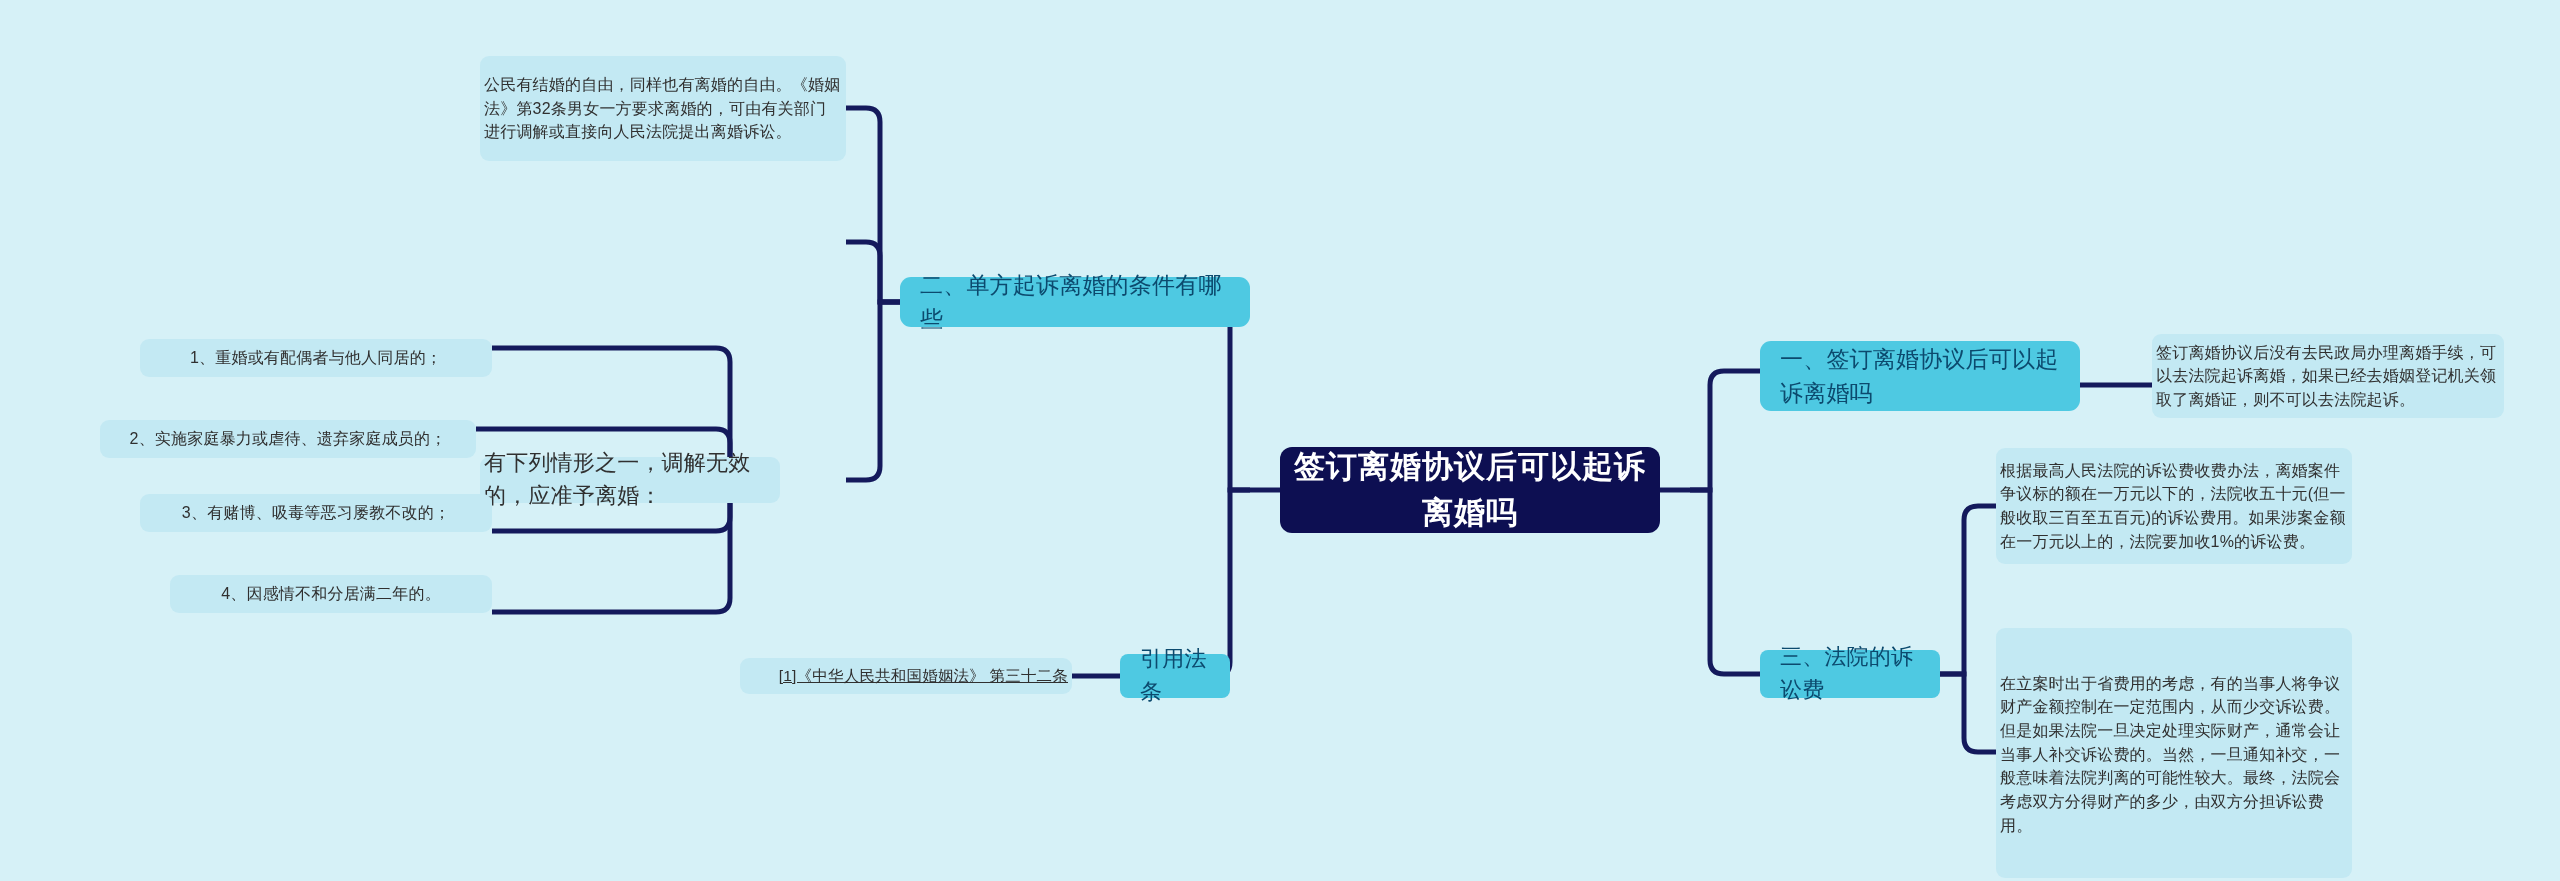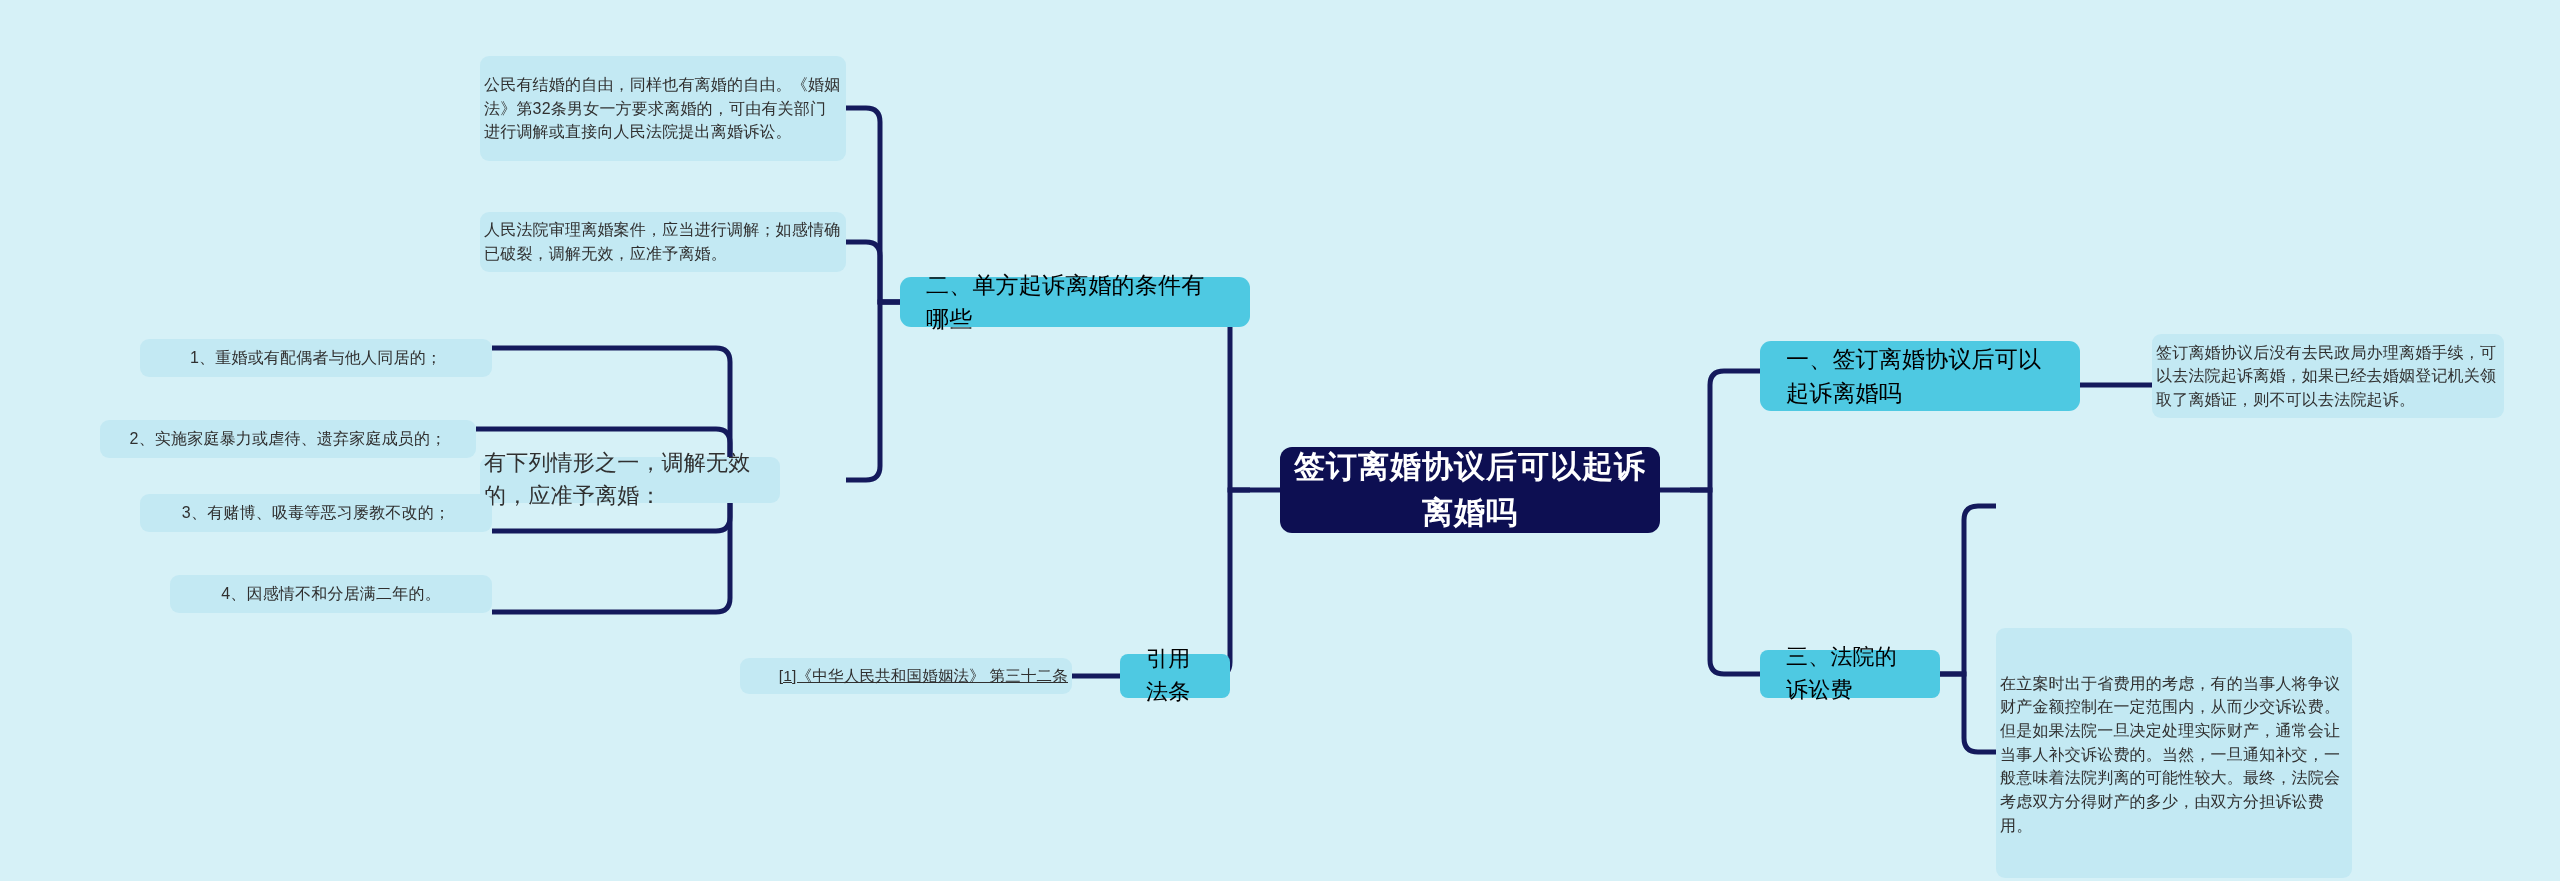--- a/index.html
+++ b/index.html
@@ -39,22 +39,22 @@
     font-weight:600;
     letter-spacing:1px;
     padding:10px 8px;
   }
 
   
   .branch{
     background:#4ec9e2;
     border-radius:11px;
     font-size:23px;
-    padding:8px 26px;
-    color:#000000;
+    padding:8px 20px;
+    color:#0c4a6e;
   }
 
   
   .leaf{
     background:#c3e9f3;
     border-radius:9px;
     font-size:16px;
     padding:9px 4px;
     color:#303030;
   }
@@ -106,36 +106,36 @@
   </div>
 
   <div class="node leaf" style="left:2152px;top:334px;width:352px;height:84px;align-items:center;">
     <span>签订离婚协议后没有去民政局办理离婚手续，可以去法院起诉离婚，如果已经去婚姻登记机关领取了离婚证，则不可以去法院起诉。</span>
   </div>
 
   <div class="node branch small" style="left:1760px;top:650px;width:180px;height:48px;">
     <span>三、法院的诉讼费</span>
   </div>
 
+  <div class="node leaf" style="left:1996px;top:448px;width:356px;height:116px;align-items:center;">
+    <span>根据最高人民法院的诉讼费收费办法，离婚案件争议标的额在一万元以下的，法院收五十元(但一般收取三百至五百元)的诉讼费用。如果涉案金额在一万元以上的，法院要加收1%的诉讼费。</span>
+  </div>
 
   <div class="node leaf" style="left:1996px;top:628px;width:356px;height:250px;align-items:center;padding-top:12px;">
     <span>在立案时出于省费用的考虑，有的当事人将争议财产金额控制在一定范围内，从而少交诉讼费。但是如果法院一旦决定处理实际财产，通常会让当事人补交诉讼费的。当然，一旦通知补交，一般意味着法院判离的可能性较大。最终，法院会考虑双方分得财产的多少，由双方分担诉讼费用。</span>
   </div>
 
   <div class="node branch" style="left:900px;top:277px;width:350px;height:50px;">
     <span>二、单方起诉离婚的条件有哪些</span>
   </div>
 
   <div class="node leaf" style="left:480px;top:56px;width:366px;height:105px;align-items:center;">
     <span>公民有结婚的自由，同样也有离婚的自由。《婚姻法》第32条男女一方要求离婚的，可由有关部门进行调解或直接向人民法院提出离婚诉讼。</span>
   </div>
 
-  <div class="node leaf" style="left:480px;top:212px;width:366px;height:60px;align-items:center;">
-    <span>人民法院审理离婚案件，应当进行调解；如感情确已破裂，调解无效，应准予离婚。</span>
-  </div>
 
   <div class="node leaf big" style="left:480px;top:457px;width:300px;height:46px;">
     <span>有下列情形之一，调解无效的，应准予离婚：</span>
   </div>
 
   <div class="node leaf center" style="left:140px;top:339px;width:352px;height:38px;">
     <span>1、重婚或有配偶者与他人同居的；</span>
   </div>
 
   <div class="node leaf center" style="left:100px;top:420px;width:376px;height:38px;">

